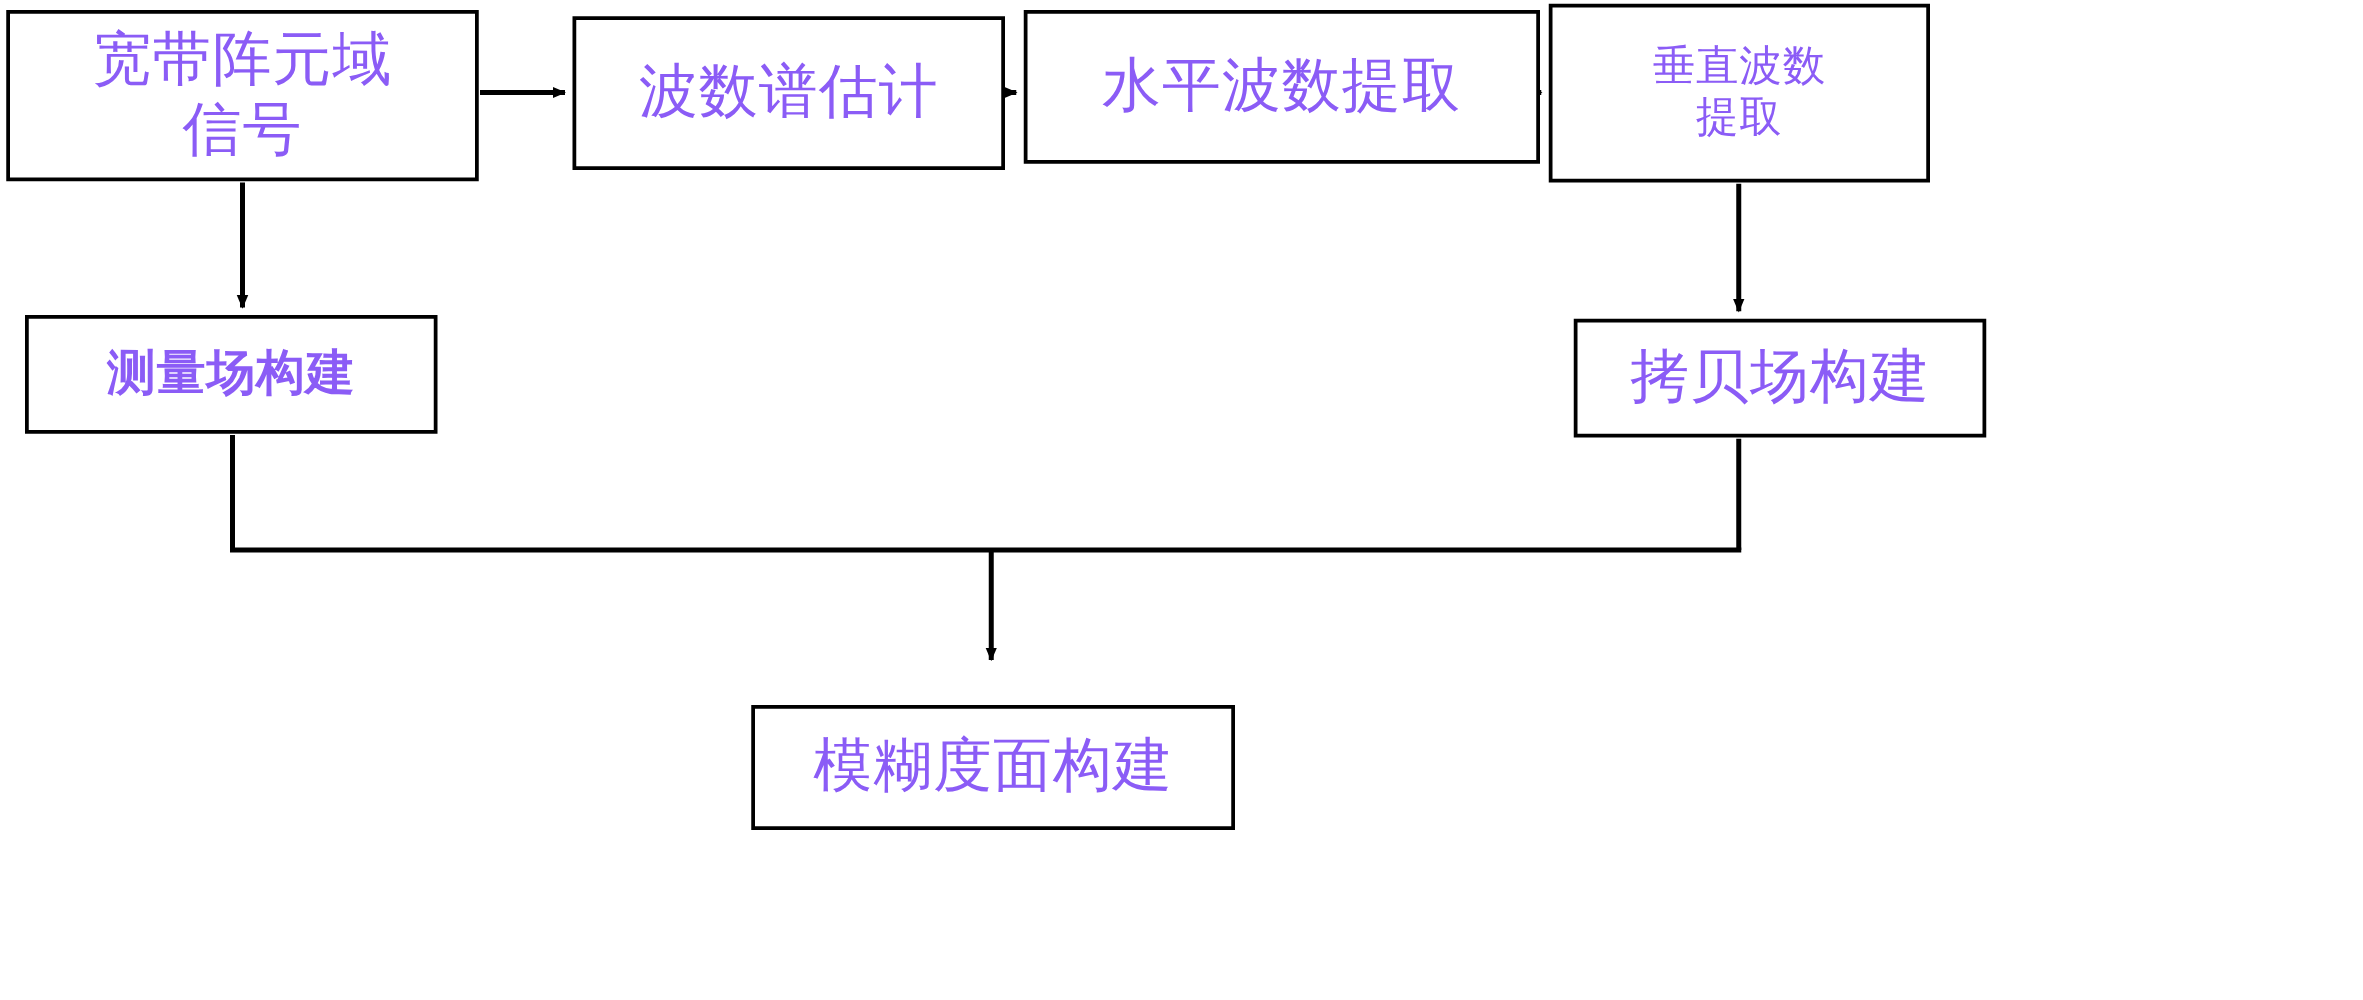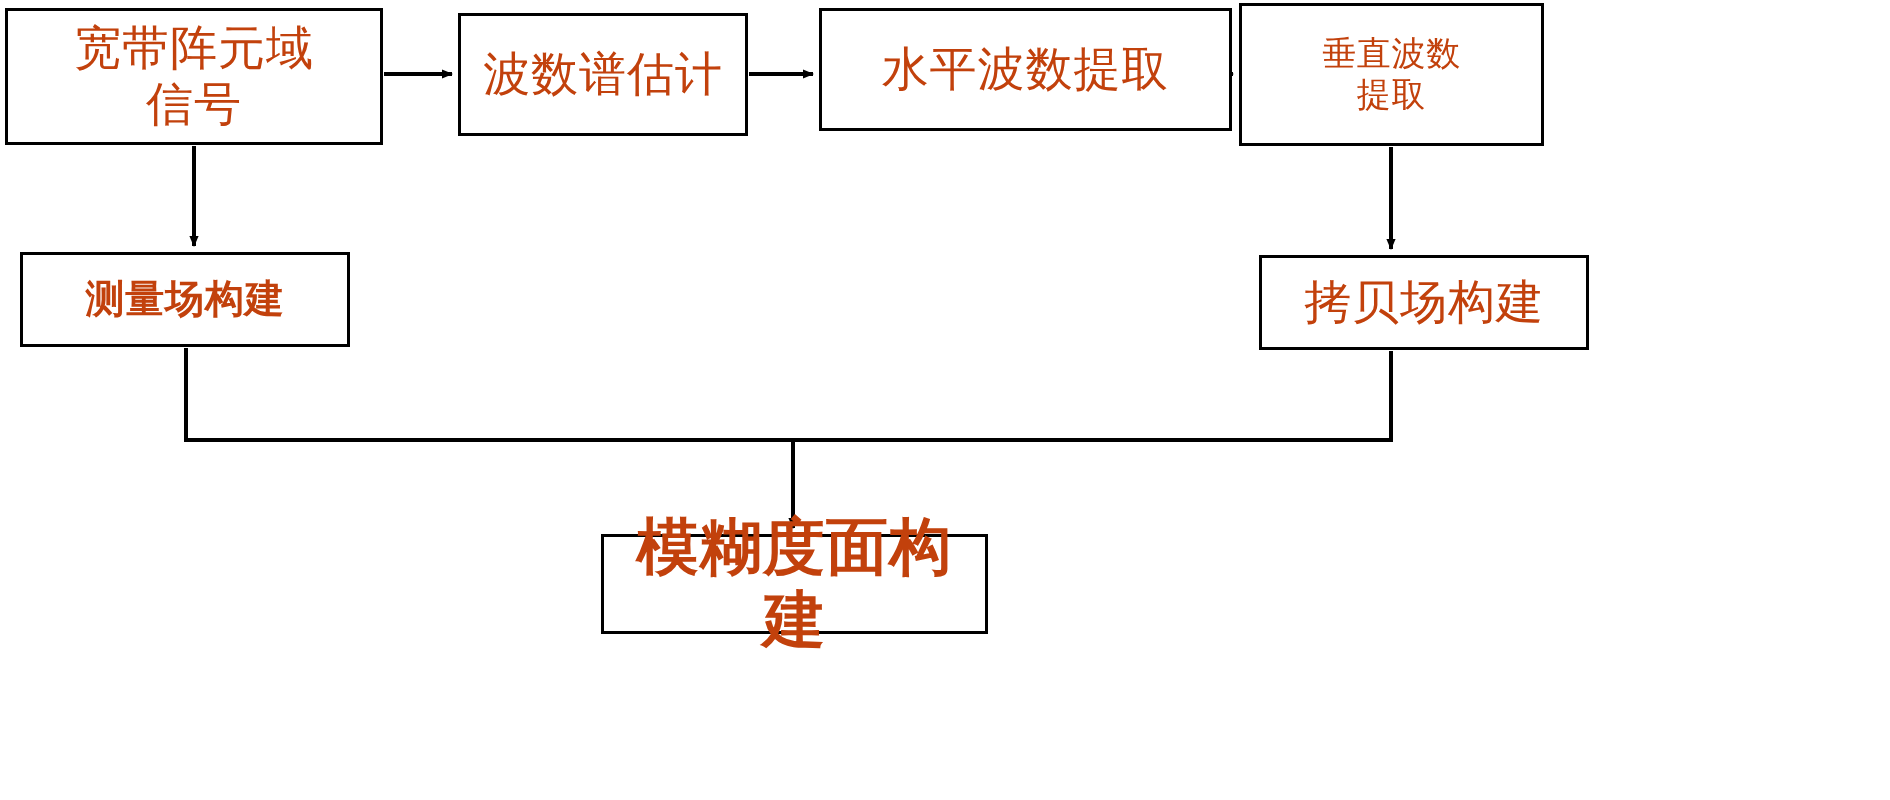--- a/index.html
+++ b/index.html
@@ -27,40 +27,40 @@
   }
   .node {
     position: absolute;
     box-sizing: border-box;
     border: 3px solid #000000;
     background: #ffffff;
     display: flex;
     align-items: center;
     justify-content: center;
     text-align: center;
-    color: #c2410c;
+    color: #8b5cf6;
     line-height: 1.18;
     letter-spacing: 0.02em;
     white-space: pre-line;
   }
   .node .label {
     display: block;
     width: 100%;
     padding: 0 6px;
     box-sizing: border-box;
     white-space: pre-line;
   }
   
   #n-wideband-signal   { left: 5px;    top: 8px;   width: 378px; height: 137px; font-size: 47px; }
-  #n-wavenumber-spec   { left: 458px;  top: 13px;  width: 290px; height: 123px; font-size: 47px; }
+  #n-wavenumber-spec   { left: 458px;  top: 13px;  width: 346px; height: 123px; font-size: 47px; }
   #n-horizontal-wave   { left: 819px;  top: 8px;   width: 413px; height: 123px; font-size: 47px; }
   #n-vertical-wave     { left: 1239px; top: 3px;   width: 305px; height: 143px; font-size: 34px; }
   #n-measure-field     { left: 20px;   top: 252px; width: 330px; height: 95px;  font-size: 39px; font-weight: bold; }
   #n-copy-field        { left: 1239px; top: 255px; width: 330px; height: 95px;  font-size: 47px; margin-left: 20px; }
-  #n-ambiguity-surface { left: 601px;  top: 534px; width: 387px; height: 100px; font-size: 62px; font-weight: bold; }
+  #n-ambiguity-surface { left: 601px;  top: 564px; width: 387px; height: 100px; font-size: 47px; }
 </style>
 </head>
 <body>
 
 <div id="canvas">
 
   <svg class="wires" viewBox="0 0 1890 800" xmlns="http://www.w3.org/2000/svg">
     <defs>
       <marker id="arrowhead" markerWidth="11" markerHeight="11" refX="10" refY="5" orient="auto" markerUnits="userSpaceOnUse">
         <polygon points="0,0.4 11,5 0,9.6" fill="#000000"></polygon>

